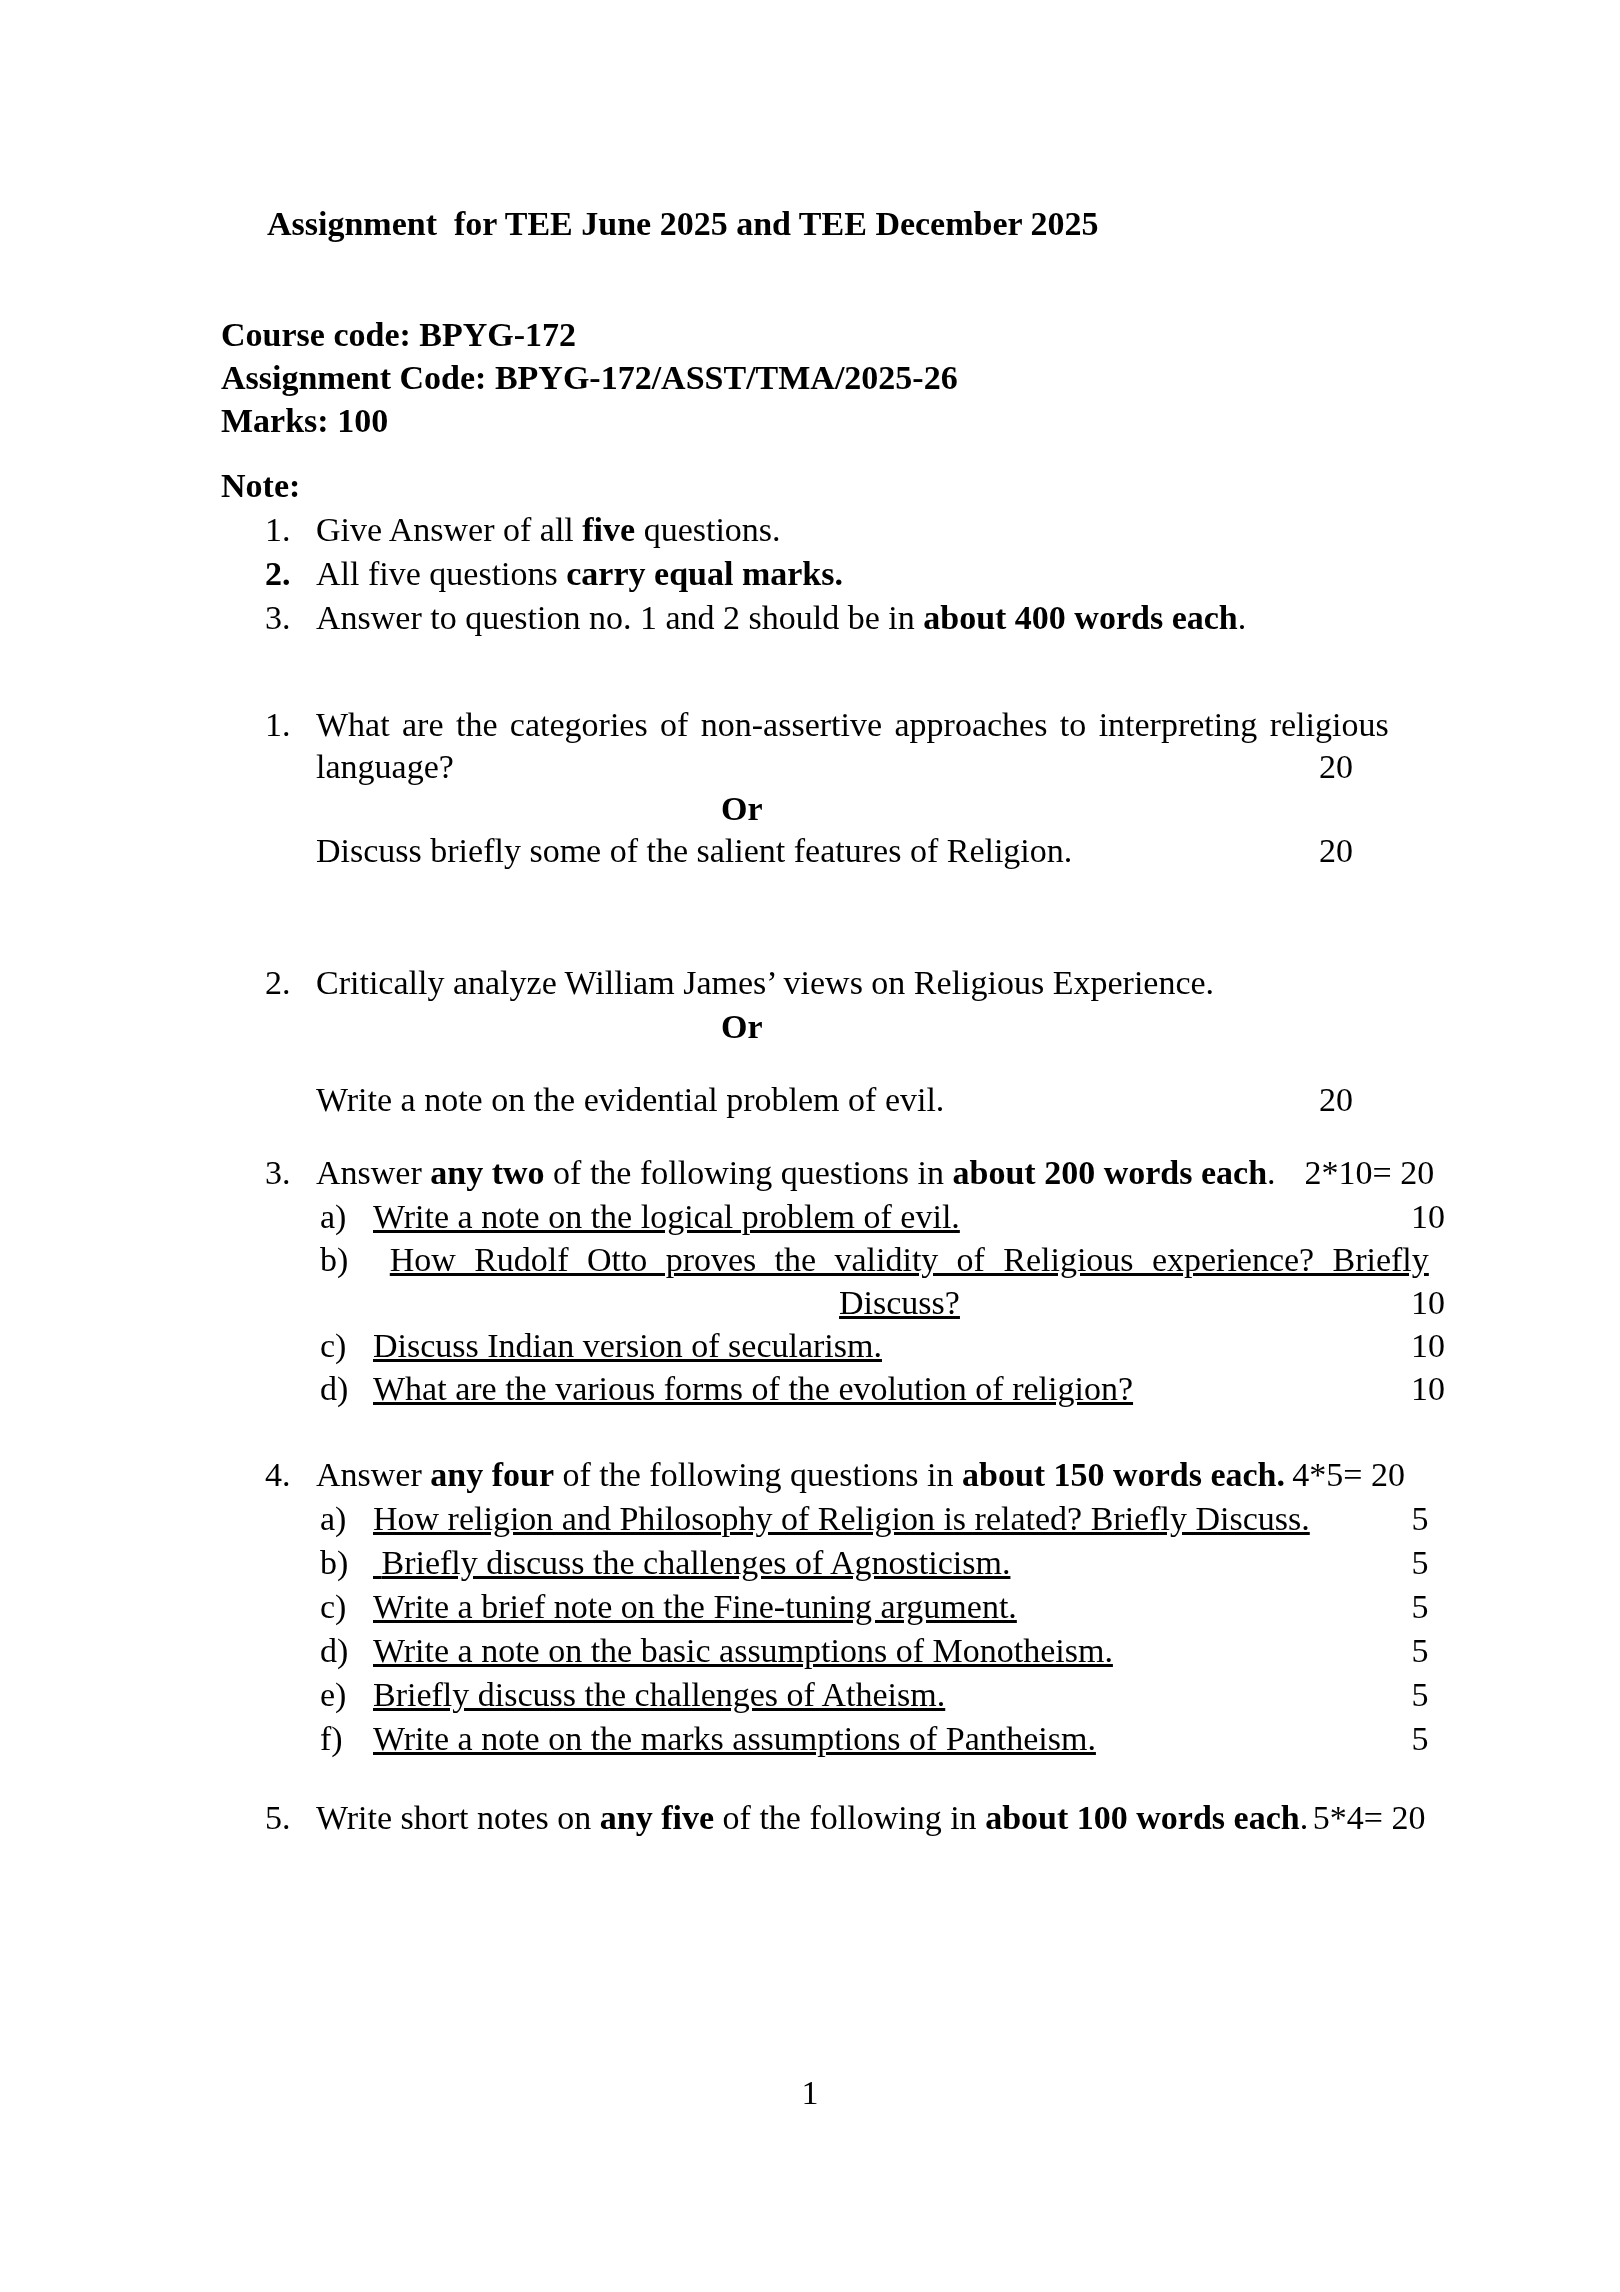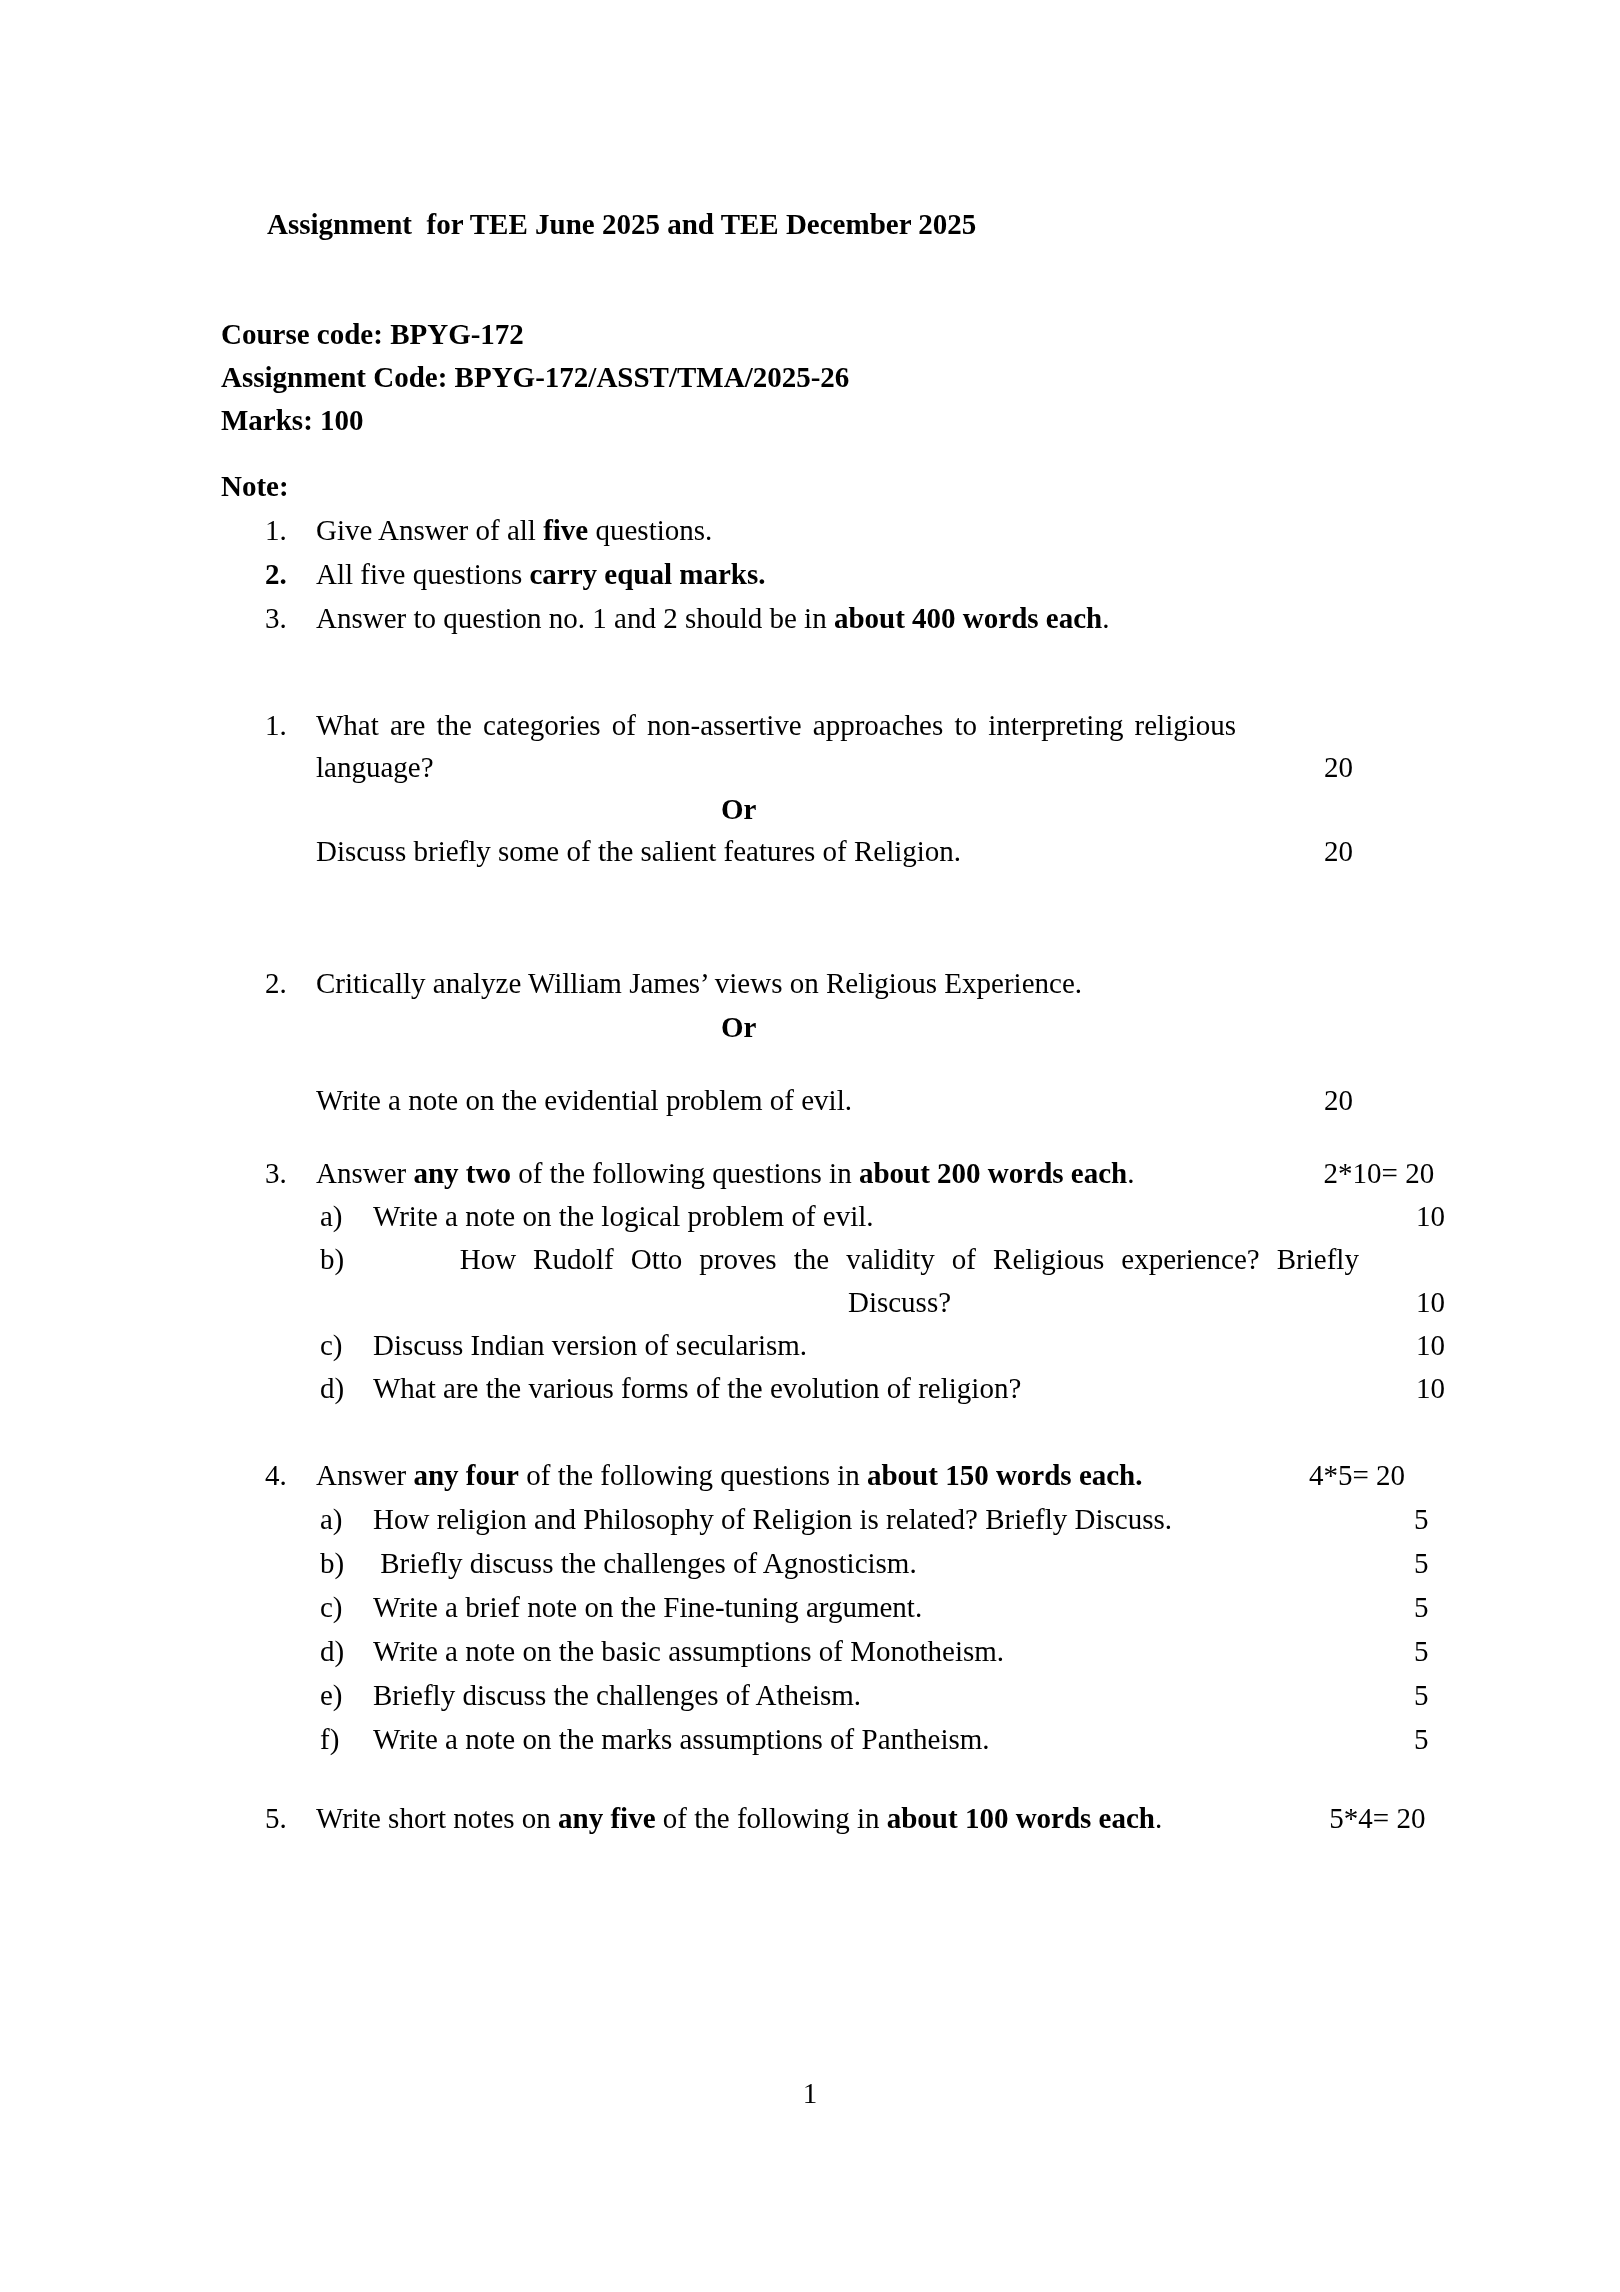--- a/index.html
+++ b/index.html
@@ -2,21 +2,21 @@
 <html><head>
 <meta charset="utf-8">
 <style>
   html, body { margin: 0; padding: 0; background: #e8e8e8; }
   .page {
     position: relative;
     width: 1620px;
     height: 2293px;
     background: #ffffff;
     font-family: "Liberation Serif", "DejaVu Serif", serif;
-    font-size: 29px;
+    font-size: 34px;
     line-height: 44px;
     color: #000000;
     overflow: hidden;
   }
   .content {
     position: absolute;
     left: 221px;
     top: 0;
     width: 1225px;
   }
@@ -29,21 +29,21 @@
 
   .title-block { margin-top: 31px; text-align: center; font-weight: bold; }
 
   .note-label { margin-top: 21.6px; font-weight: bold; }
 
   .row { position: relative; }
   .row .num { position: absolute; left: 44px; top: 0; }
   .row .body { margin-left: 95px; white-space: pre-wrap; }
 
   .sub .letter { position: absolute; left: 99px; top: 0; }
-  .sub .body { margin-left: 152px; white-space: pre-wrap; }
+  .sub .body { margin-left: 152px; white-space: pre-wrap; text-decoration: underline; }
   .sub.hang .body { margin-left: 132px; text-indent: 19.6px; word-spacing: 9.8px; text-align: center; }
 
   .marks { position: absolute; bottom: 0; }
   .mk-q12 { right: 93px; }
   .mk-q3h { right: 11.8px; }
   .mk-q3i { right: 1px; }
   .mk-q4h { right: 41px; }
   .mk-q4i { right: 17.6px; }
   .mk-q5h { right: 20.6px; }
 

